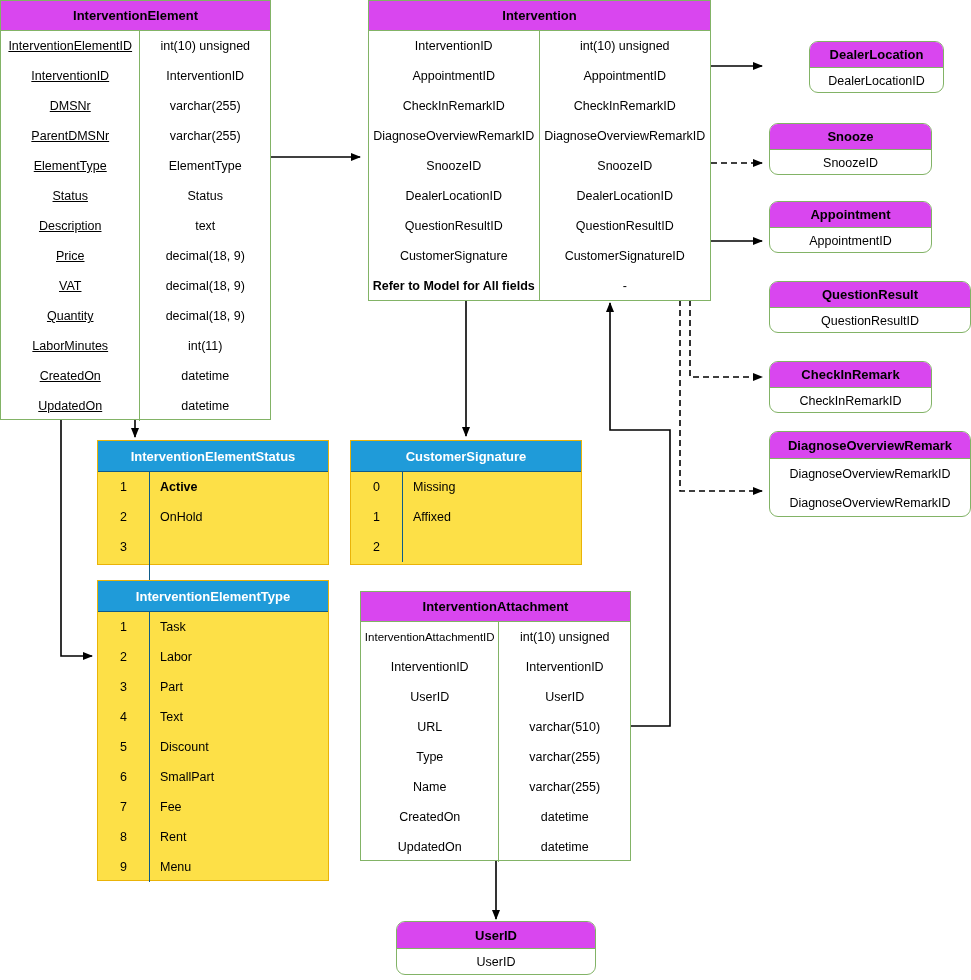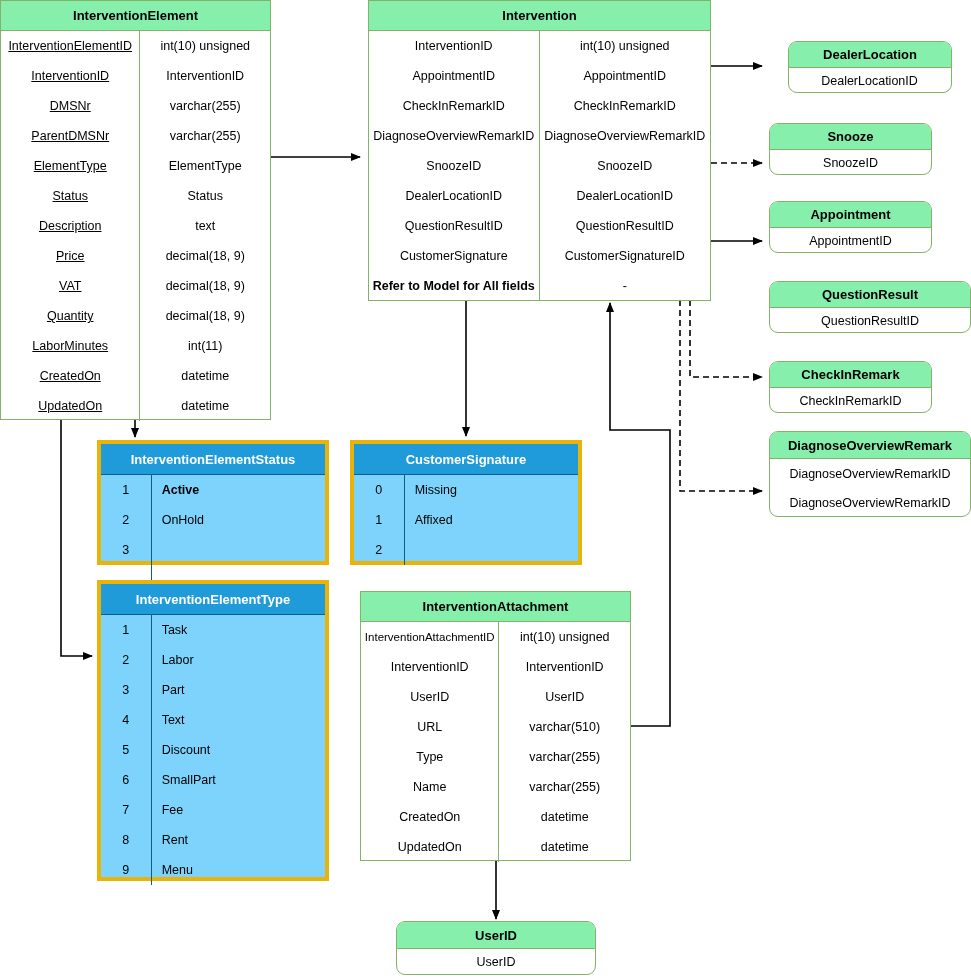--- a/index.html
+++ b/index.html
@@ -27,21 +27,21 @@
   }
   .entity {
     position: absolute;
     z-index: 2;
     box-sizing: border-box;
     background: #ffffff;
     border: 1px solid #82b366;
   }
   .entity .hdr {
     box-sizing: border-box;
-    background: #86efac;
+    background: #d946ef;
     border-bottom: 1px solid #82b366;
     color: #000000;
     font-weight: bold;
     font-size: 13px;
     text-align: center;
     display: flex;
     align-items: center;
     justify-content: center;
   }
   .entity .body {
@@ -70,22 +70,22 @@
 
   
   .entity.rounded {
     border-radius: 9px;
     overflow: hidden;
   }
   .entity.rounded .hdr { border-radius: 0; }
 
   
   .entity.enum {
-    border: 4px solid #eab308;
-    background: #7dd3fc;
+    border: 1px solid #eab308;
+    background: #fde047;
   }
   .entity.enum .hdr {
     background: #1f9bd9;
     border-bottom: 1px solid #0e5c8a;
     color: #ffffff;
     font-weight: bold;
     font-size: 13px;
   }
   .entity.enum .col.left {
     border-right: 1px solid #0e5c8a;
@@ -192,21 +192,21 @@
         <div class="cell" style="height:30px;">DiagnoseOverviewRemarkID</div>
         <div class="cell" style="height:30px;">SnoozeID</div>
         <div class="cell" style="height:30px;">DealerLocationID</div>
         <div class="cell" style="height:30px;">QuestionResultID</div>
         <div class="cell" style="height:30px;">CustomerSignatureID</div>
         <div class="cell" style="height:30px;">-</div>
       </div>
     </div>
   </div>
 
-  <div class="entity rounded" style="left:788px; top:41px; width:164px; height:52px;">
+  <div class="entity rounded" style="left:809px; top:41px; width:135px; height:52px;">
     <div class="hdr" style="height:26px;">DealerLocation</div>
     <div class="body">
       <div class="col" style="width:161px;">
         <div class="cell" style="height:25px;">DealerLocationID</div>
       </div>
     </div>
   </div>
 
   <div class="entity rounded" style="left:769px; top:123px; width:163px; height:52px;">
     <div class="hdr" style="height:26px;">Snooze</div>

